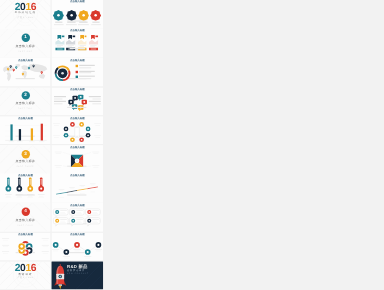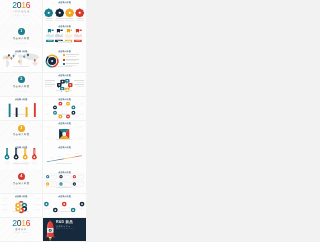--- a/index.html
+++ b/index.html
@@ -5,21 +5,21 @@
 *{margin:0;padding:0;box-sizing:border-box}
 html,body{width:86px;height:242px;overflow:hidden;background:#f2f2f2;
   font-family:"Liberation Sans",sans-serif}
 .sheet{width:86px;height:242px;position:relative;background:#f1f1f1}
 .slide{position:absolute;width:42.4px;height:23.6px;overflow:hidden;background:#fdfdfd}
 .slide.dark{background:#15273b}
 .abs{position:absolute}
 .ctr{left:0;right:0;text-align:center}
 svg{display:block;position:absolute;left:0;top:0;width:100%;height:100%}
 .hd{font-size:2.1px;color:#4a6e86;line-height:2.6px;letter-spacing:0;font-weight:bold;white-space:nowrap}
-.yr{top:2.1px;font-size:8.6px;font-weight:normal;letter-spacing:-0.35px;line-height:7.6px}
+.yr{top:2.1px;font-size:8.6px;font-weight:bold;letter-spacing:-0.35px;line-height:7.6px}
 .ct{top:10.4px;font-size:2.1px;color:#6f6f6f;letter-spacing:.9px;line-height:2.4px}
 .cs{top:14.6px;font-size:1.6px;color:#c8c8c8;letter-spacing:.5px;line-height:1.9px}
 .numcirc{display:inline-block;vertical-align:top;width:7px;height:7px;border-radius:50%;
   color:#fff;font-size:3.8px;font-weight:bold;line-height:7px;text-align:center}
 .st{top:13.4px;font-size:2.4px;color:#575757;letter-spacing:.4px;line-height:2.7px}
 .ss{top:18.4px;font-size:1.4px;color:#dedede;letter-spacing:.6px;line-height:1.9px}
 .rk-t{left:12.6px;top:2.6px;font-size:3.6px;font-weight:bold;color:#e6e6e6;line-height:4.2px;letter-spacing:.2px}
 .rk-s{left:12.6px;top:7.4px;font-size:1.9px;color:#93a4b4;line-height:2.4px;letter-spacing:.6px}
 .rk-g{left:12.6px;top:10.6px;font-size:1.4px;color:#5d7288;line-height:1.9px;letter-spacing:.7px}
 .sw{position:absolute;left:0;top:0.5px;width:1.8px;height:1.8px}

